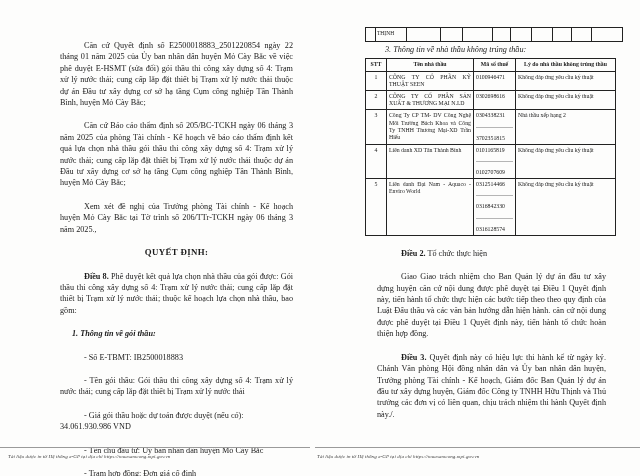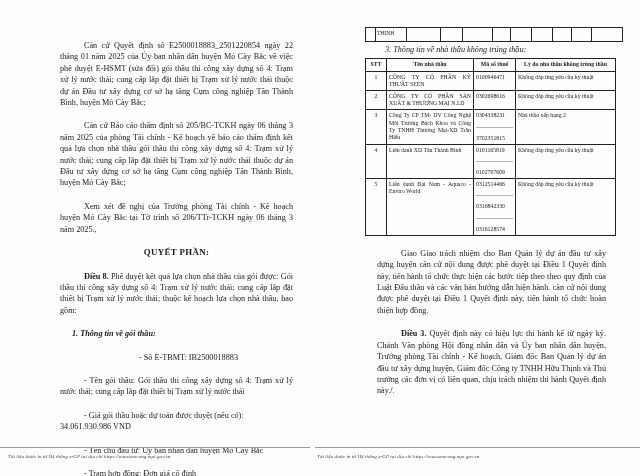--- a/index.html
+++ b/index.html
@@ -45,27 +45,27 @@
 </head>
 <body>
 
 <div class="page" id="page1">
   <div class="content" id="content1">
 
     <p class="para">Căn cứ Quyết định số E2500018883_2501220854 ngày 22 tháng 01 năm 2025 của Ủy ban nhân dân huyện Mỏ Cày Bắc về việc phê duyệt E-HSMT (sửa đổi) gói thầu thi công xây dựng số 4: Trạm xử lý nước thải; cung cấp lắp đặt thiết bị Trạm xử lý nước thải thuộc dự án Đầu tư xây dựng cơ sở hạ tầng Cụm công nghiệp Tân Thành Bình, huyện Mỏ Cày Bắc;</p>
     <p class="para">Căn cứ Báo cáo thẩm định số 205/BC-TCKH ngày 06 tháng 3 năm 2025 của phòng Tài chính - Kế hoạch về báo cáo thẩm định kết quả lựa chọn nhà thầu gói thầu thi công xây dựng số 4: Trạm xử lý nước thải; cung cấp lắp đặt thiết bị Trạm xử lý nước thải thuộc dự án Đầu tư xây dựng cơ sở hạ tầng Cụm công nghiệp Tân Thành Bình, huyện Mỏ Cày Bắc;</p>
     <p class="para"><span>Xem xét đề nghị của </span><span class="ital">Trưởng phòng Tài chính - Kế hoạch huyện Mỏ Cày Bắc tại Tờ trình số 206/TTr-TCKH ngày  06 tháng 3 năm 2025.,</span></p>
 
-    <div class="decision-title">QUYẾT PHẦN:</div>
+    <div class="decision-title">QUYẾT ĐỊNH:</div>
 
     <p class="para"><span class="bold">Điều 8.</span><span> Phê duyệt kết quả lựa chọn nhà thầu của gói được: </span><span class="ital">Gói thầu thi công xây dựng số 4: Trạm xử lý nước thải; cung cấp lắp đặt thiết bị Trạm xử lý nước thải; thuộc kế hoạch lựa chọn nhà thầu, bao gồm:</span></p>
 
     <p class="sec-head">1. Thông tin về gói thầu:</p>
 
-    <p class="para" style="text-align:center">- Số E-TBMT: IB2500018883</p>
+    <p class="para" style="text-align:left">- Số E-TBMT: IB2500018883</p>
     <p class="para">- Tên gói thầu: Gói thầu thi công xây dựng số 4: Trạm xử lý nước thải; cung cấp lắp đặt thiết bị Trạm xử lý nước thải</p>
     <p class="para" style="text-align:left">- Giá gói thầu hoặc dự toán được duyệt (nếu có): 34.061.930.986 VND</p>
     <p class="para" style="text-align:left">- Tên chủ đầu tư: Uỷ ban nhân dân huyện Mỏ Cày Bắc</p>
     <p class="para" style="text-align:left">- Trạm hợp đồng: Đơn giá cố định</p>
     <p class="para" style="text-align:left">- Thời gian thực hiện gói thầu: 320 Ngày</p>
 
     <p class="sec-head">2. Thông tin về nhà thầu trúng thầu:</p>
 
     <table class="t1">
       <colgroup>
@@ -206,19 +206,20 @@
         <td>
           <div class="mst-item">0312514466</div>
           <div class="mst-item">0316842330</div>
           <div class="mst-item">0316128574</div>
         </td>
         <td>Không đáp ứng yêu cầu kỹ thuật</td>
       </tr>
     </tbody>
       </table>
 
+    <p class="para mt3" style="text-align:left"><span class="bold">Điều 2.</span><span> Tổ chức thực hiện</span></p>
     <p class="para">Giao Giao trách nhiệm cho Ban Quản lý dự án đầu tư xây dựng huyện căn cứ nội dung được phê duyệt tại Điều 1 Quyết định này, tiến hành tổ chức thực hiện các bước tiếp theo theo quy định của Luật Đấu thầu và các văn bản hướng dẫn hiện hành.  căn cứ nội dung được phê duyệt tại Điều 1 Quyết định này, tiến hành tổ chức hoàn thiện hợp đồng.</p>
     <p class="para mt2"><span class="bold">Điều 3.</span><span> Quyết định này có hiệu lực thi hành kể từ ngày ký. Chánh Văn phòng Hội đồng nhân dân và Ủy ban nhân dân huyện, Trưởng phòng Tài chính - Kế hoạch, Giám đốc Ban Quản lý dự án đầu tư xây dựng huyện, Giám đốc Công ty TNHH Hữu Thịnh và Thủ trưởng các đơn vị có liên quan, chịu trách nhiệm thi hành Quyết định này./.</span></p>
   </div>
 
   <div class="footer-rule"></div>
   <div class="footer-note">Tài liệu được in từ Hệ thống e-GP tại địa chỉ https://muasamcong.mpi.gov.vn</div>
 </div>
 
 </body></html>

